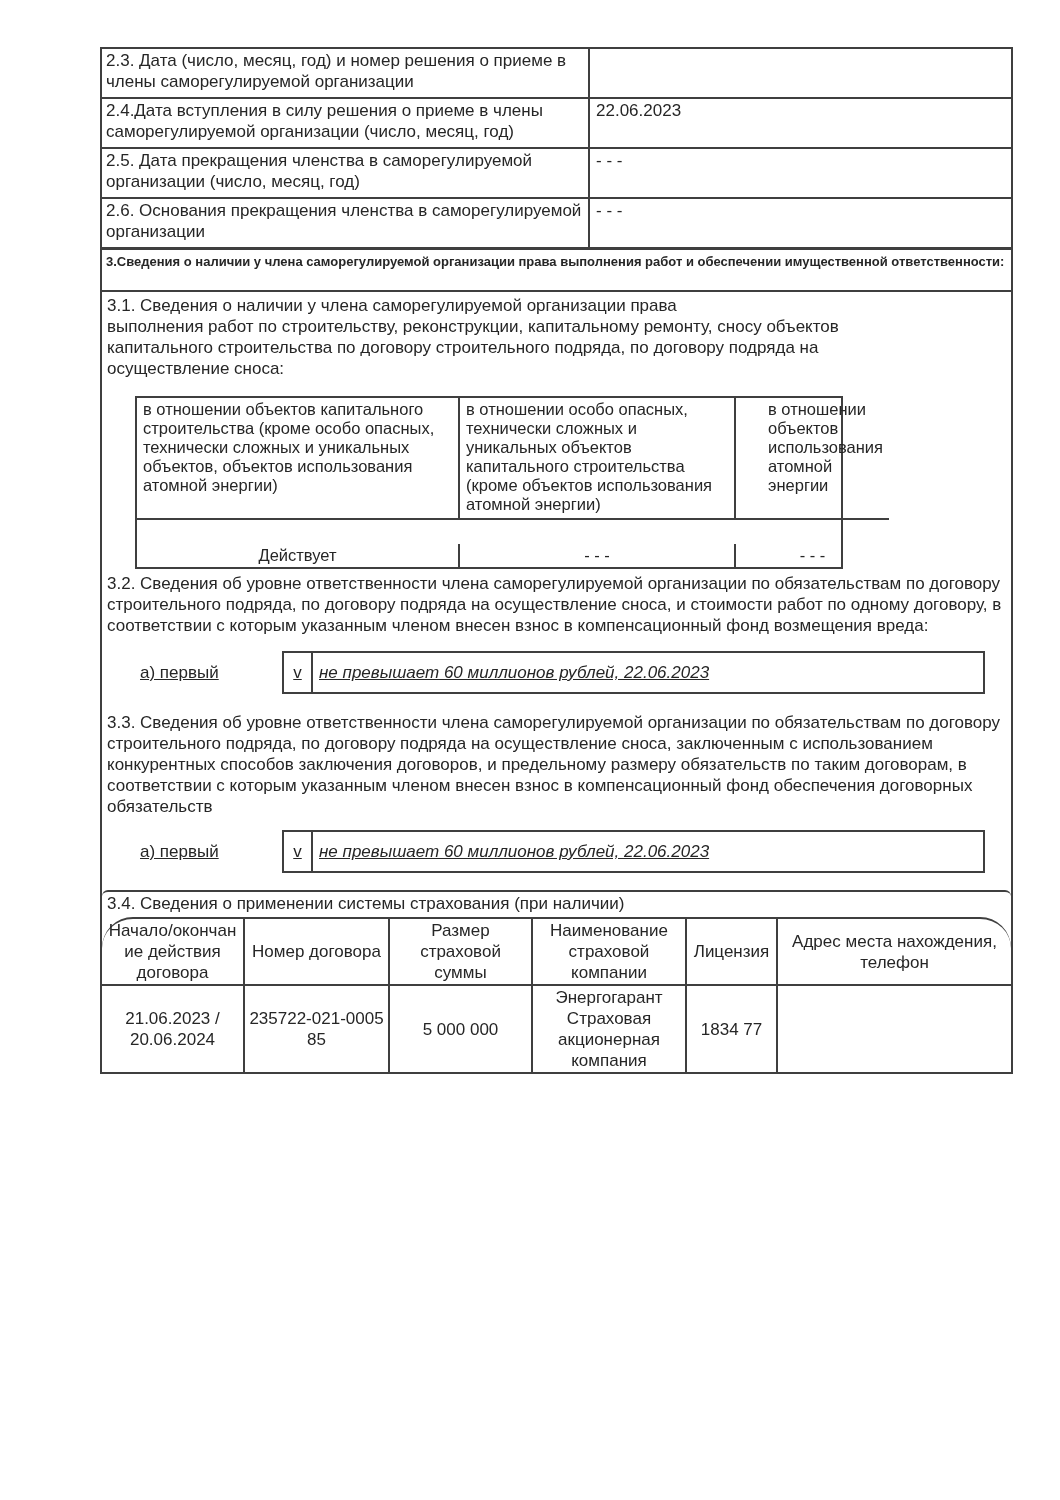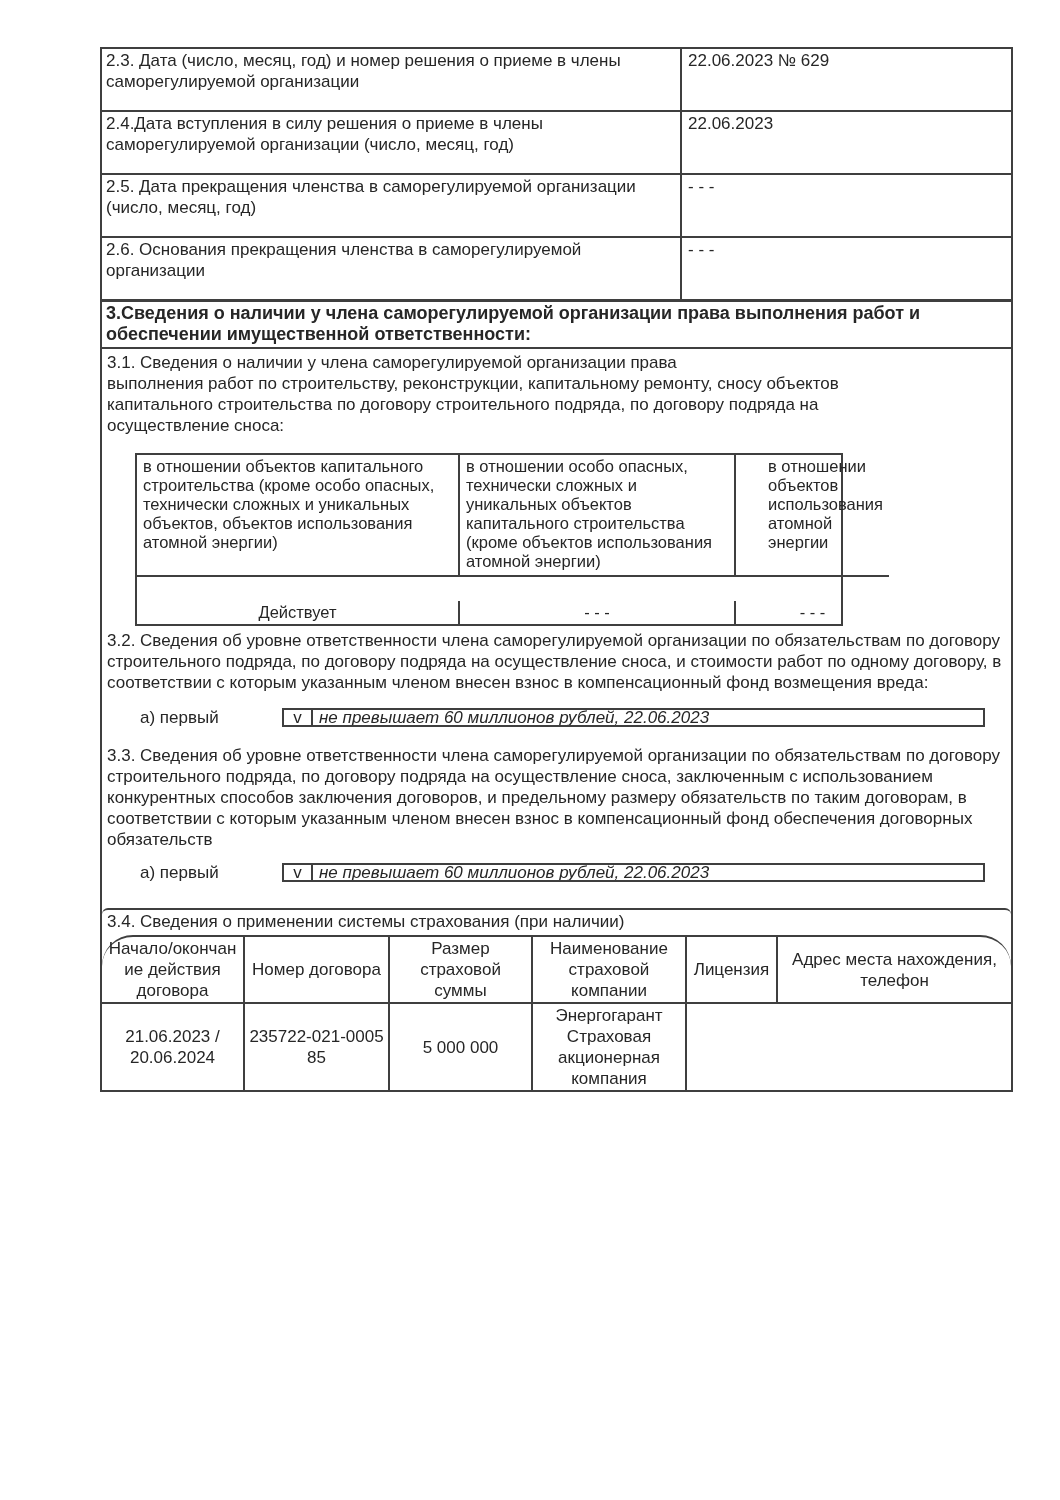--- a/index.html
+++ b/index.html
@@ -12,49 +12,49 @@
   }
   *{box-sizing:border-box;}
   .doc{
     position:absolute;left:100px;top:47px;width:913px;
     border:2px solid #3f3f3f;
     background:#fff;
   }
   
   .attr-row{display:flex;border-top:2px solid #3f3f3f;}
   .attr-row:first-child{border-top:none;}
-  .attr-row .lbl{width:580px;border-right:2px solid #3f3f3f;padding:1px 4px 18px 4px;min-height:42px;}
+  .attr-row .lbl{width:488px;border-right:2px solid #3f3f3f;padding:1px 4px 5px 4px;min-height:42px;}
   .attr-row .val{flex:1;padding:1px 4px 3px 6px;}
   .r23{min-height:45px;}
   .r24,.r25,.r26{min-height:44px;justify-content:flex-end;}
   
   .sec3-head{
     border-top:3px solid #3f3f3f;
-    font-weight:bold;font-size:18px;line-height:21px;
+    font-weight:bold;font-size:13px;line-height:21px;
     padding:1px 4px 2px 4px;min-height:43px;
   }
   
   .bigcell{border-top:2px solid #3f3f3f;padding:0 0 17px 0;min-height:561px;}
   .p31{white-space:pre-line;padding:3px 5px 0 5px;}
   .p32,.p33{padding:0 5px;}
   .p32{margin-top:4px;}
   .p33{margin-top:18px;}
   
   .rights-table{
     margin:17px 0 0 33px;width:708px;
     border:2px solid #3f3f3f;
     display:grid;grid-template-columns:323px 276px 1fr;
     font-size:16.5px;line-height:19px;
   }
   .rights-table .hc{border-right:2px solid #3f3f3f;border-bottom:2px solid #3f3f3f;padding:2px 6px 4px 6px;}
   .rights-table .hc:nth-child(3){border-right:none;padding-left:32px;}
   .rights-table .sc{border-right:2px solid #3f3f3f;text-align:center;padding:1px 2px;line-height:21px;margin-top:24px;}
   .rights-table .sc:last-child{border-right:none;}
   
-  .cbrow{display:flex;align-items:stretch;height:19px;}
+  .cbrow{display:flex;align-items:stretch;height:43px;text-decoration:underline;}
   .cb1{margin-top:15px;}
   .cb2{margin-top:13px;}
   .cbrow .lvl{margin-left:38px;width:142px;align-self:center;}
   .vbox{
     width:31px;border:2px solid #3f3f3f;
     display:flex;align-items:center;justify-content:center;
   }
   .valbox{
     width:672px;border:2px solid #3f3f3f;border-left:none;
     font-style:italic;display:flex;align-items:center;
@@ -73,21 +73,20 @@
   .instable .hd{border-bottom:2px solid #3f3f3f;min-height:63px;}
   .instable .dt{min-height:83px;}
 </style>
 </head>
 <body>
 
 <div class="doc">
 
   <div class="attr-row r23">
     <div class="lbl">2.3. Дата (число, месяц, год) и номер решения о приеме в члены саморегулируемой организации</div>
-    <div class="val">22.06.2023 № 629</div>
   </div>
   <div class="attr-row r24">
     <div class="lbl">2.4.Дата вступления в силу решения о приеме в члены саморегулируемой организации (число, месяц, год)</div>
     <div class="val">22.06.2023</div>
   </div>
   <div class="attr-row r25">
     <div class="lbl">2.5. Дата прекращения членства в саморегулируемой организации (число, месяц, год)</div>
     <div class="val">- - -</div>
   </div>
   <div class="attr-row r26">
@@ -150,15 +149,16 @@
 
     <div class="cell dt">21.06.2023 /
 20.06.2024</div>
     <div class="cell dt">235722-021-0005
 85</div>
     <div class="cell dt">5 000 000</div>
     <div class="cell dt">Энергогарант
 Страховая
 акционерная
 компания</div>
+    <div class="cell dt">1834 77</div>
   </div>
 
 </div>
 
 </body></html>

